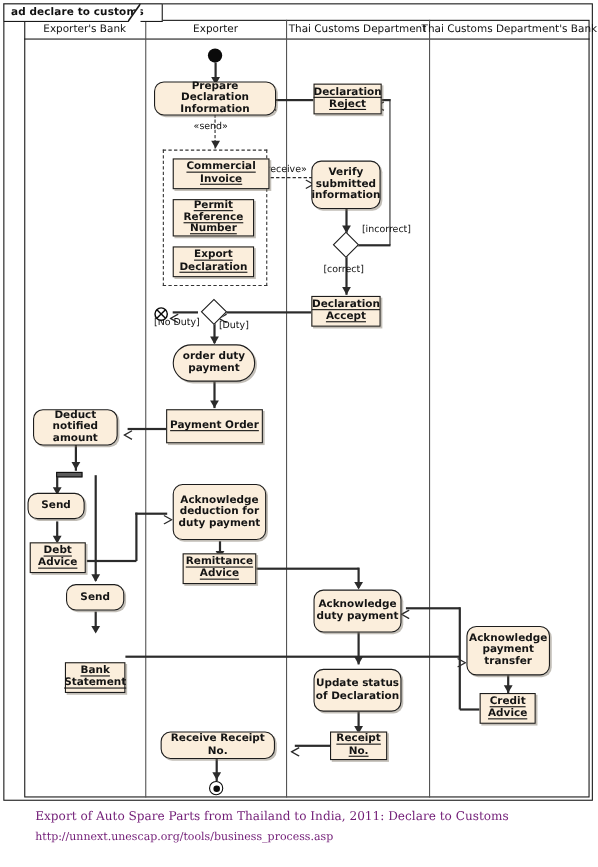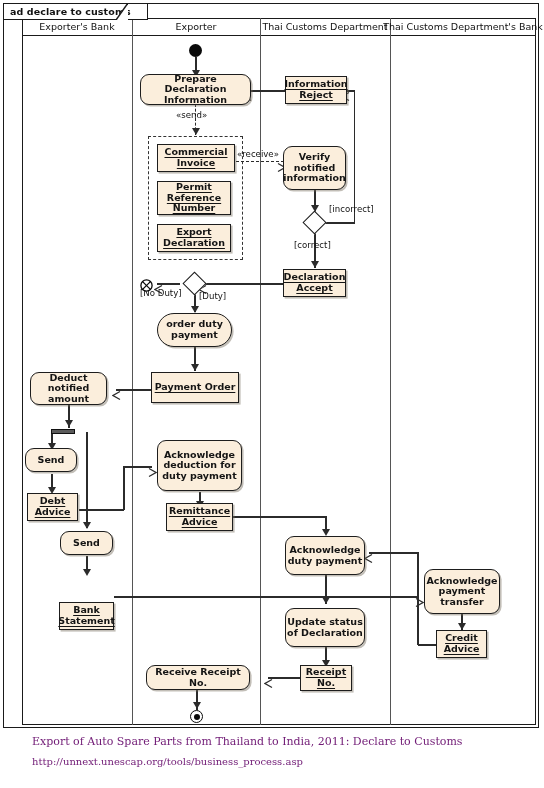--- a/index.html
+++ b/index.html
@@ -235,38 +235,38 @@
 
   <div class="ln lnv" style="left:196.4px;top:690px;height:20px;"></div>
   <div class="arw arw-d" style="left:193px;top:702px;"></div>
 
   <div class="initial" style="left:189px;top:44px;"></div>
 
   <div class="node action" style="left:140px;top:74px;width:111px;height:31px;">
     <span class="t">Prepare Declaration Information</span>
   </div>
 
-  <div class="node objnode" style="left:157px;top:144px;width:78px;height:28px;">
+  <div class="node objnode" style="left:157px;top:144px;width:88px;height:28px;">
     <span class="t">Commercial Invoice</span>
   </div>
   <div class="node objnode" style="left:157px;top:181px;width:74px;height:34px;">
     <span class="t">Permit Reference Number</span>
   </div>
   <div class="node objnode" style="left:157px;top:224px;width:74px;height:28px;">
     <span class="t">Export Declaration</span>
   </div>
 
   <div class="node action" style="left:283px;top:146px;width:63px;height:44px;">
-    <span class="t">Verify notified information</span>
+    <span class="t">Verify submitted information</span>
   </div>
 
   <div class="diamond" style="left:306px;top:214px;"></div>
 
   <div class="node objnode" style="left:285px;top:76px;width:62px;height:28px;">
-    <span class="t">Information Reject</span>
+    <span class="t">Declaration Reject</span>
   </div>
 
   <div class="node objnode" style="left:283px;top:269px;width:63px;height:28px;">
     <span class="t">Declaration Accept</span>
   </div>
 
   <div class="diamond" style="left:186px;top:275px;"></div>
 
   <div class="flowfinal" style="left:140px;top:277px;">
     <svg width="13" height="13" viewBox="0 0 13 13">

